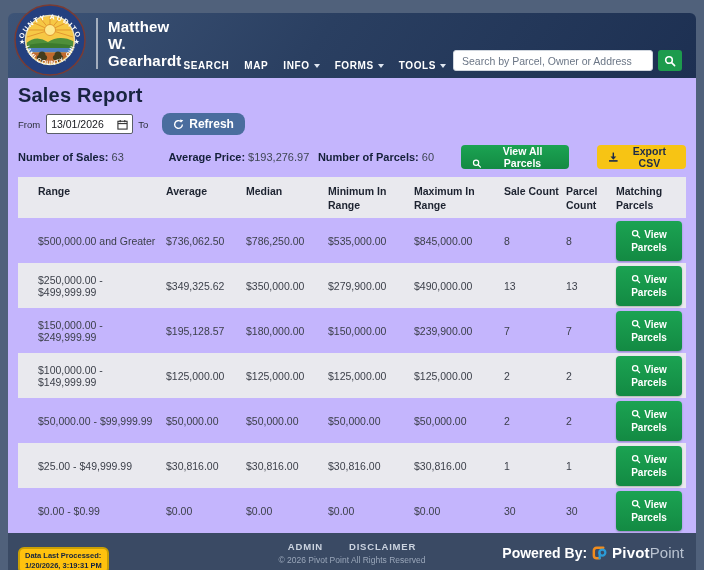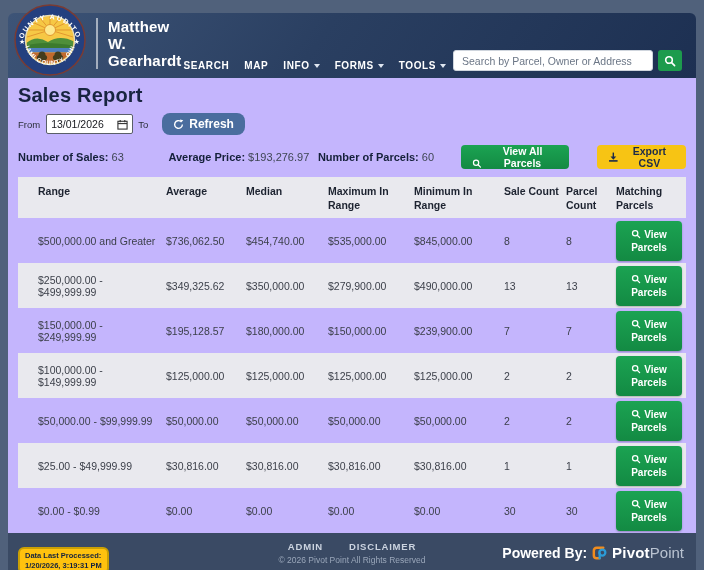--- a/index.html
+++ b/index.html
@@ -266,35 +266,35 @@
       </div>
 
       <div class="table">
         <div class="grid-row thead">
   <div class="th">Range</div>
 
   <div class="th">Average</div>
 
   <div class="th">Median</div>
 
+  <div class="th">Minimum In Range</div>
+
   <div class="th">Maximum In Range</div>
-
-  <div class="th">Minimum In Range</div>
 
   <div class="th">Sale Count</div>
 
   <div class="th">Parcel Count</div>
 
   <div class="th">Matching Parcels</div>
 </div>
         <div>
   <div class="grid-row trow">
     <div class="td">$500,000.00 and Greater</div>
     <div class="td">$736,062.50</div>
-    <div class="td">$454,740.00</div>
+    <div class="td">$786,250.00</div>
     <div class="td">$535,000.00</div>
     <div class="td">$845,000.00</div>
     <div class="td">8</div>
     <div class="td">8</div>
     <button class="btn-green view-parcels-btn">
       <span class="vp-line1">
         <svg width="10" height="10" viewBox="0 0 12 12">
           <circle cx="5" cy="5" r="3.2" fill="none" stroke="#ffffff" stroke-width="1.5"></circle>
           <line x1="7.5" y1="7.5" x2="10.4" y2="10.4" stroke="#ffffff" stroke-width="1.5" stroke-linecap="round"></line>
         </svg>

